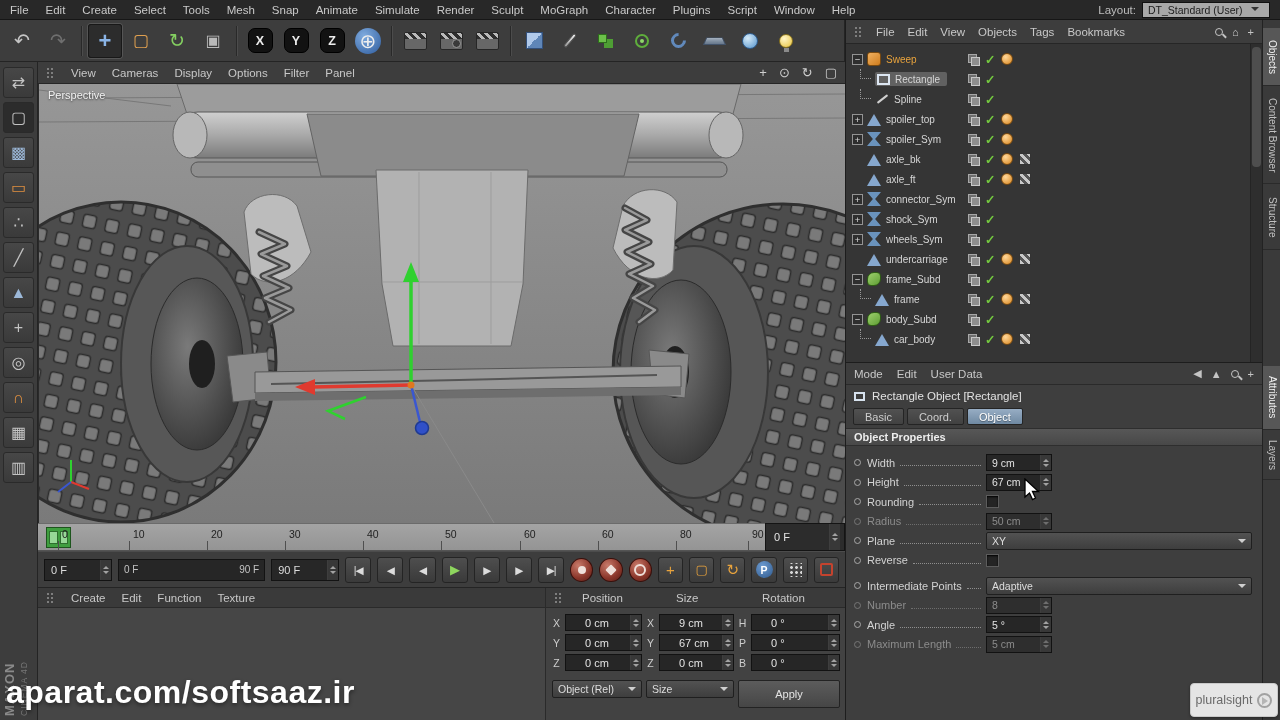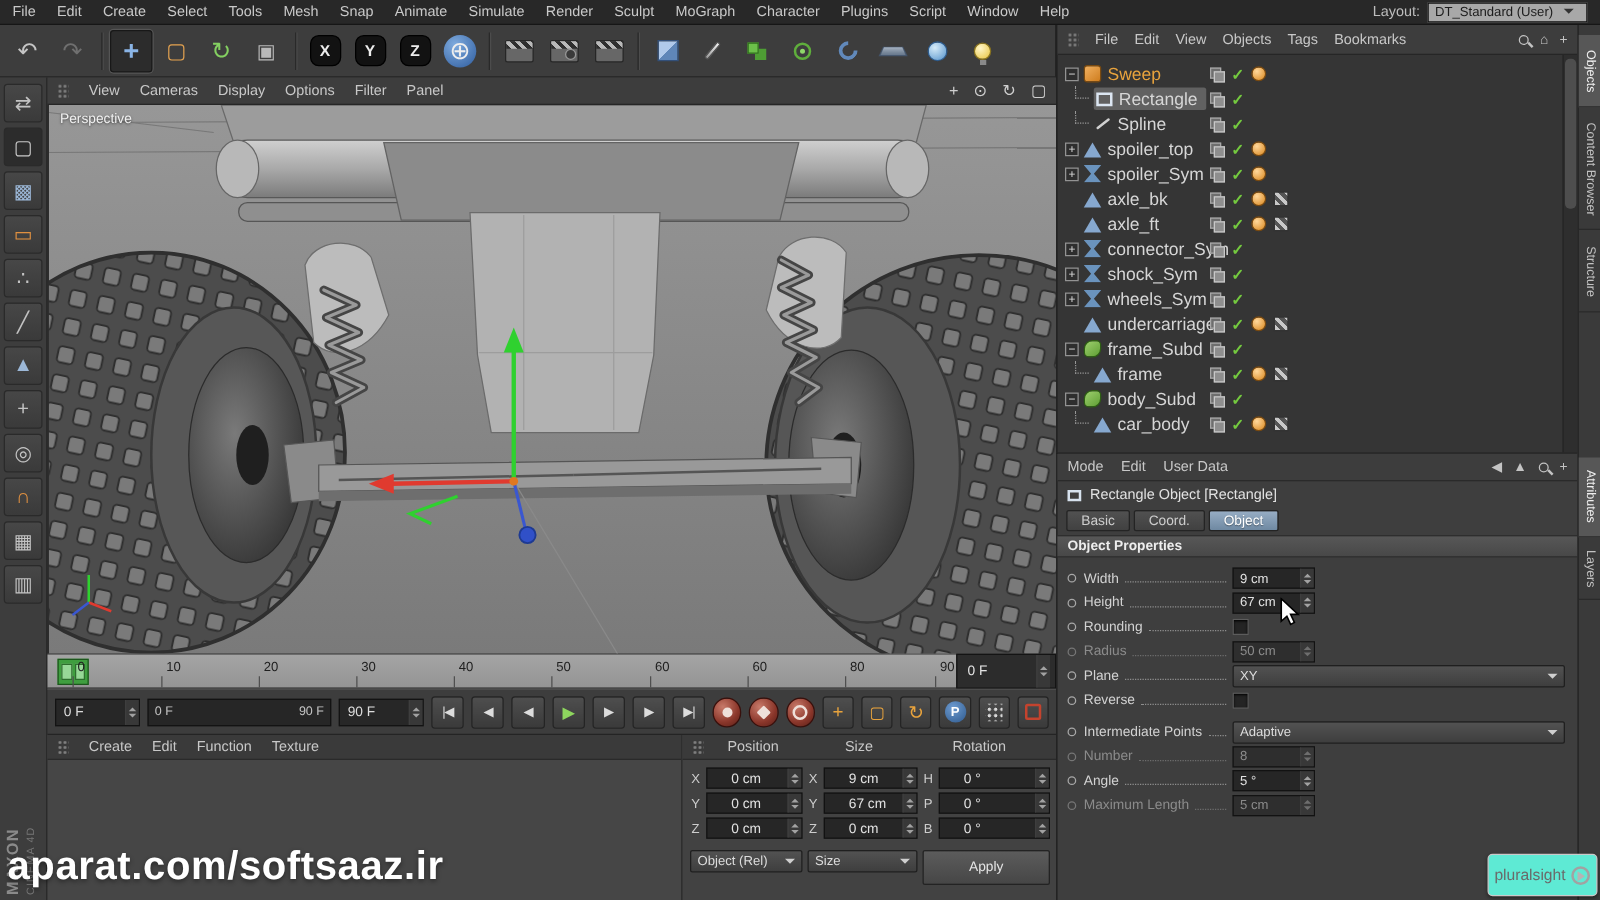--- a/index.html
+++ b/index.html
@@ -167,21 +167,21 @@
     margin:0 4px 10px 10px; align-self:flex-start; flex:none; }
   .oicon { width:14px; height:14px; flex:none; margin-right:5px; position:relative; }
   .i-sweep { background:linear-gradient(140deg,#f0b060,#cf7d1e); border:1px solid #7a4a10; border-radius:3px; }
   .i-rect { border:2px solid #dce6f2; background:transparent; width:13px; height:11px; margin-top:1px; }
   .i-spline::after { content:""; position:absolute; left:1px; top:6px; width:13px; height:2px;
     background:#d0d0d0; transform:rotate(-38deg); border-radius:1px; }
   .i-mesh { width:0; height:0; border-left:7px solid transparent; border-right:7px solid transparent;
     border-bottom:12px solid #86a8cf; margin-top:1px; }
   .i-sym { background:#6a93bd; clip-path:polygon(0 0,42% 50%,0 100%,100% 100%,58% 50%,100% 0); }
   .i-sds { background:linear-gradient(140deg,#9ed06e,#5f9e34); border:1px solid #2e5e14; border-radius:50% 4px 50% 4px; }
-  .olabel { font-size:14px; color:#d6d6d6; white-space:nowrap; }
+  .olabel { font-size:10px; color:#d6d6d6; white-space:nowrap; }
   .namebg { display:flex; align-items:center; background:#616161; border-radius:2px; padding:1px 7px 1px 2px; }
   .accent { color:#e8a33d; }
   .om-cols { position:absolute; left:122px; display:flex; gap:6px; align-items:center; }
   .vis { width:11px; height:11px; position:relative; }
   .vis::before { content:""; position:absolute; left:0; top:0; width:7px; height:7px; border:1px solid #a8a8a8; background:#6e6e6e; }
   .vis::after { content:""; position:absolute; left:3px; top:3px; width:7px; height:7px; border:1px solid #c8c8c8; background:#8e8e8e; }
   .chk { color:#74c93f; font-size:12.5px; font-weight:bold; }
   .tag { width:12px; height:12px; flex:none; }
   .t-phong { border-radius:50%; background:radial-gradient(circle at 35% 30%,#ffd79a,#d9871f); border:1px solid #7a4a10; }
   .t-uvw { background:repeating-linear-gradient(45deg,#c8c8c8 0 3px,#555 3px 6px); border:1px solid #333; }
@@ -226,21 +226,21 @@
     border-bottom:1px solid #2a2a2a; }
   .v-tab.active { background:#575757; color:#f0f0f0; }
 
   
   .maxon { position:absolute; left:2px; top:596px; height:120px; display:flex; gap:2px; z-index:30; }
   .maxon span { writing-mode:vertical-rl; transform:rotate(180deg); }
   .maxon-1 { font-size:13px; font-weight:bold; color:#8a8a8a; letter-spacing:1px; }
   .maxon-2 { font-size:8.5px; color:#767676; letter-spacing:1px; }
   .aparat { position:absolute; left:6px; top:674px; font-size:32px; font-weight:bold; color:#fff;
     letter-spacing:.5px; z-index:40; text-shadow:0 2px 4px rgba(0,0,0,.45); }
-  .pluralsight { position:absolute; right:2px; bottom:3px; width:88px; height:34px; background:#5eead4;
+  .pluralsight { position:absolute; right:2px; bottom:3px; width:88px; height:34px; background:#e5e5e5;
     border:1px solid #c9c9c9; border-radius:4px; display:flex; align-items:center; justify-content:center;
     gap:5px; z-index:40; box-shadow:0 1px 3px rgba(0,0,0,.4); }
   .ps-text { color:#6a6a6a; font-size:12.5px; }
   .ps-logo { width:15px; height:15px; border-radius:50%; border:2px solid #a2a2a2; position:relative; }
   .ps-logo::after { content:""; position:absolute; left:3px; top:2px; width:0; height:0;
     border:4px solid transparent; border-left:6px solid #b5b5b5; }
   .cursor { position:absolute; left:1024px; top:478px; z-index:60; }
 </style>
 </head>
 <body>

